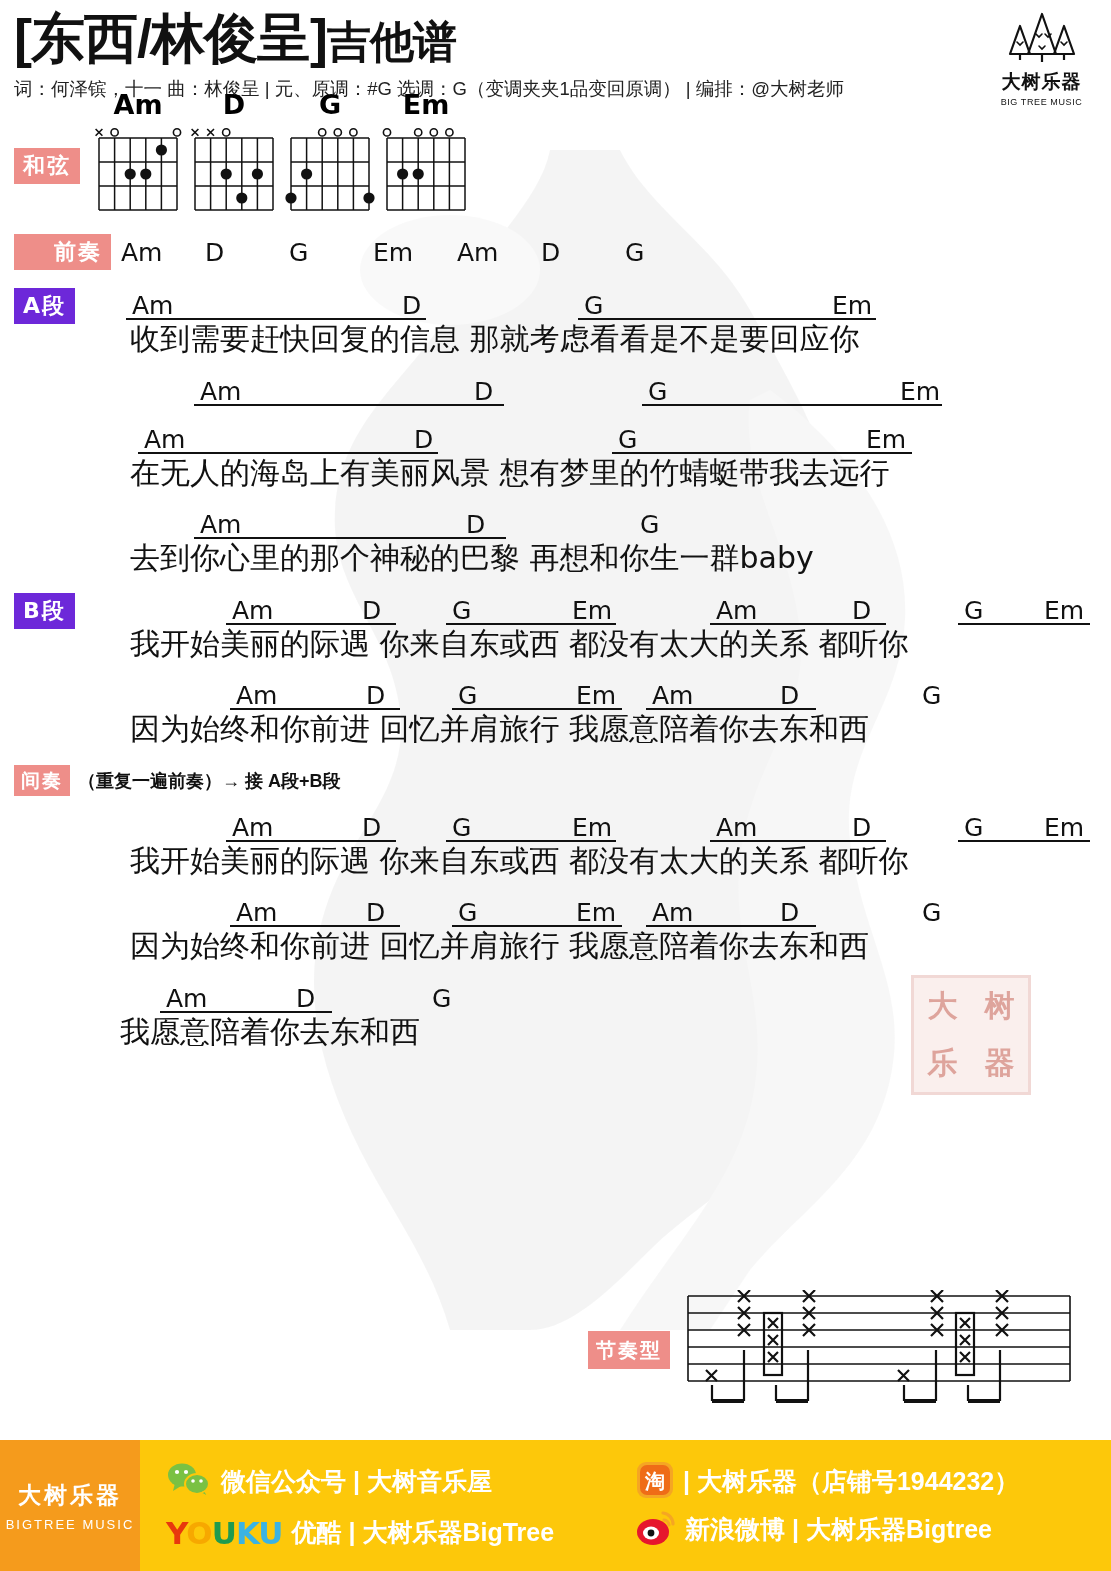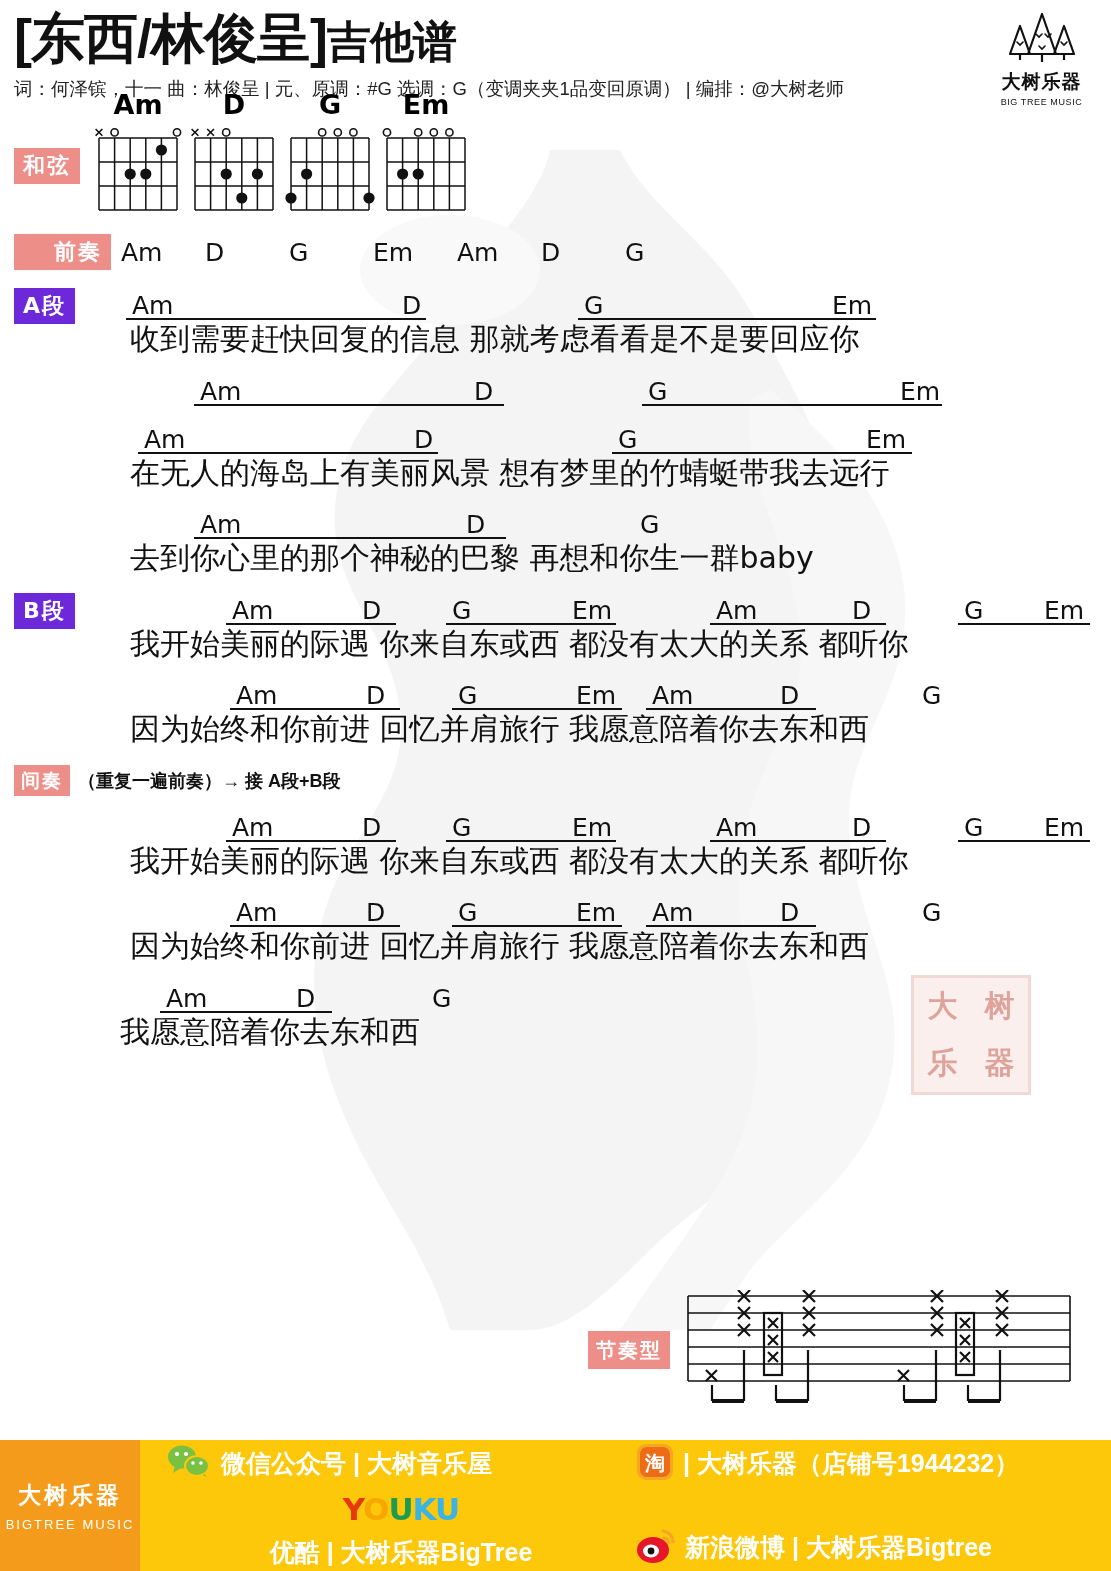--- a/index.html
+++ b/index.html
@@ -565,21 +565,21 @@
             <rect x="1" y="1" width="36" height="36" rx="9" fill="#f5a623"></rect>
             <rect x="4" y="4" width="30" height="30" rx="7" fill="#ef6c17"></rect>
             <text x="19" y="27" font-size="20" font-weight="bold" fill="#fff" text-anchor="middle" font-family="'DejaVu Sans',sans-serif">淘</text>
           </svg>
         </span>
         <span class="ftext">| 大树乐器（店铺号1944232）</span>
       </div>
     </div>
 
     <div class="frow">
-      <div class="fitem" style="width:470px;flex-direction:column;">
+      <div class="fitem" style="width:470px;">
         <span class="youku">
           <span class="yk-y">Y</span><span class="yk-o">O</span><span class="yk-u">U</span><span class="yk-k">KU</span>
         </span>
         <span class="ftext">优酷 | 大树乐器BigTree</span>
       </div>
       <div class="fitem">
         <span class="ficon">
           <svg width="40" height="38" viewBox="0 0 40 38">
             <ellipse cx="17" cy="23" rx="16" ry="13" fill="#e6162d"></ellipse>
             <ellipse cx="15" cy="24" rx="8" ry="6.5" fill="#fff"></ellipse>

